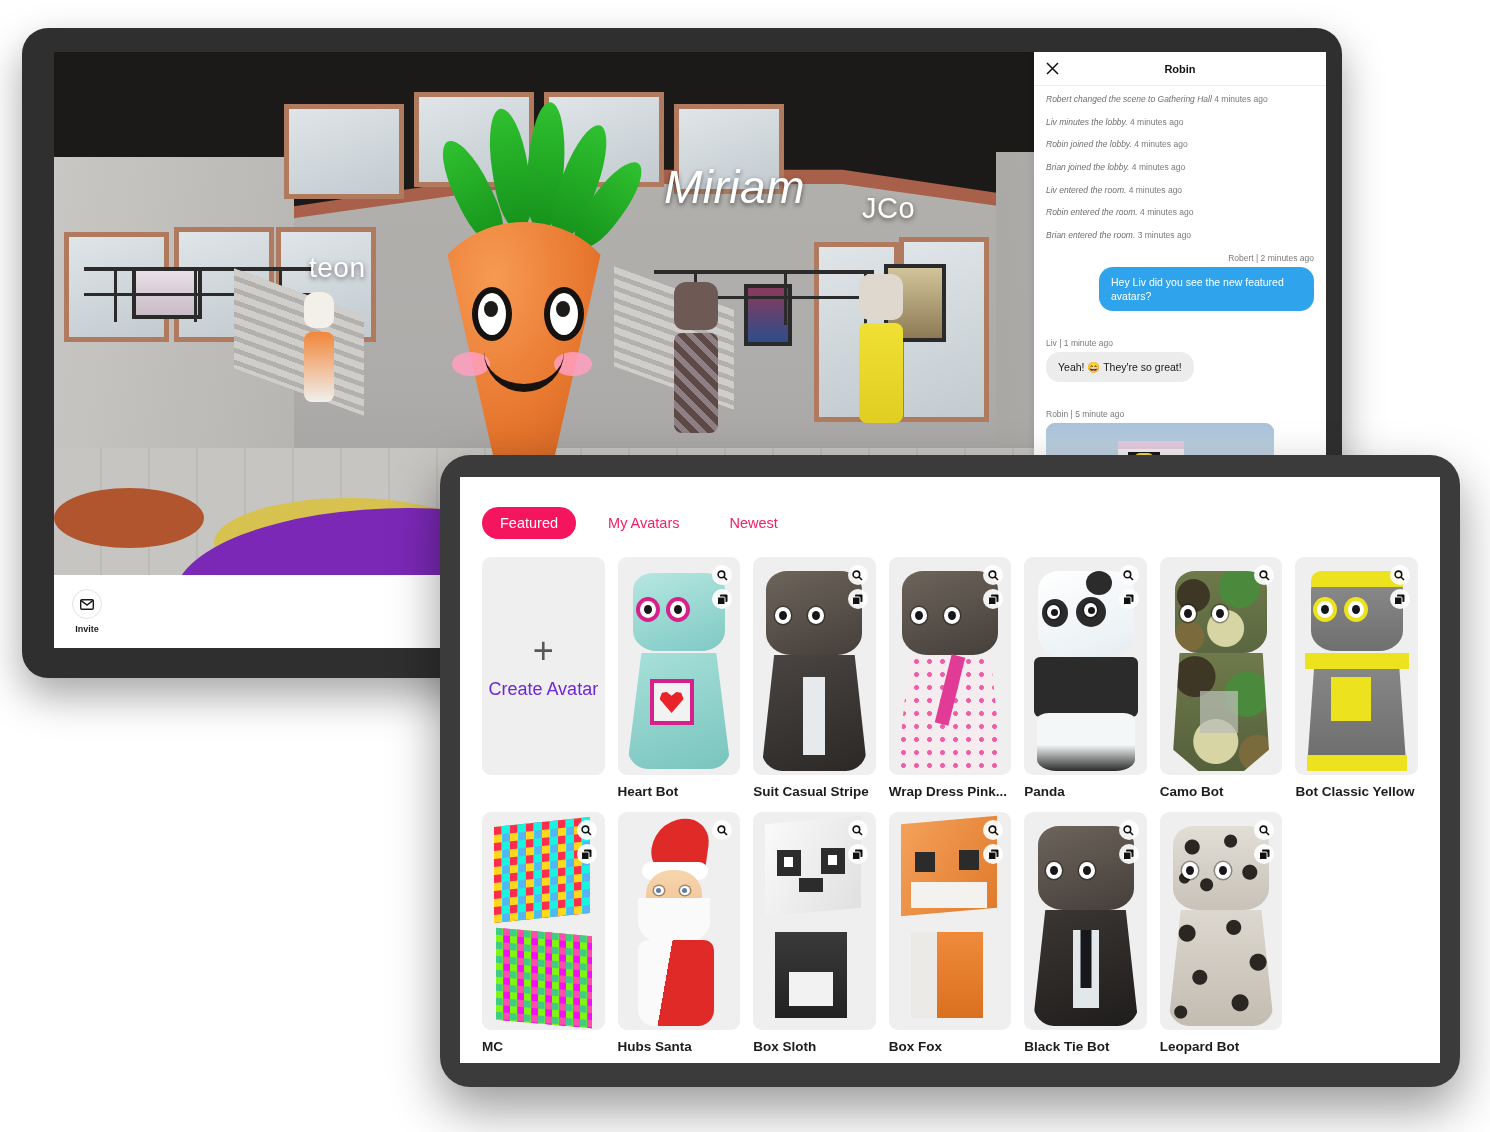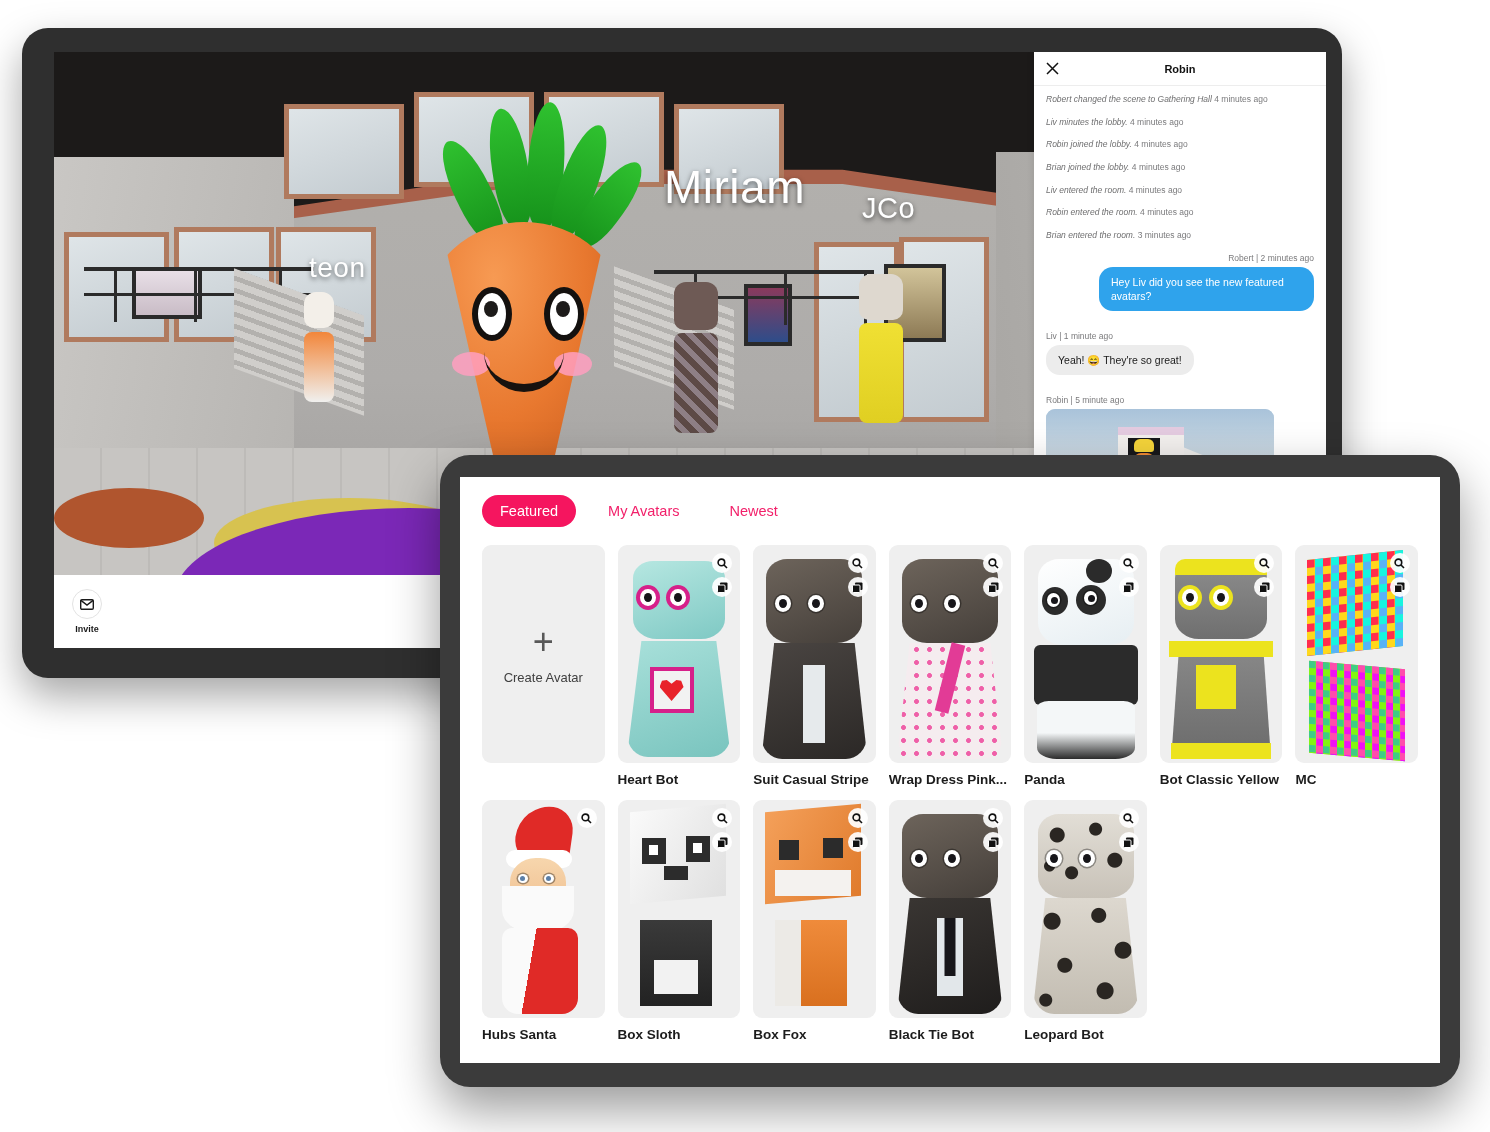--- a/index.html
+++ b/index.html
@@ -161,21 +161,21 @@
   }
   .sys-msg .ago { font-style: normal; color: #7a7a7c; }
   .msg-meta { font-size: 8.5px; color: #7a7a7c; margin-bottom: 4px; }
   .msg-meta.right { text-align: right; }
   .bubble {
     display: inline-block; max-width: 215px; padding: 8px 12px;
     border-radius: 14px; font-size: 10.5px; line-height: 1.35;
   }
   .bubble.out { background: #2fa3ec; color: #fff; float: right; }
   .bubble.in  { background: #ececec; color: #1a1a1a; }
-  .msg-row { overflow: hidden; margin-bottom: 20px; }
+  .msg-row { overflow: hidden; margin-bottom: 27px; }
   .photo-msg {
     width: 228px; height: 110px; border-radius: 9px; overflow: hidden;
     position: relative; background: linear-gradient(#bfd4e4 0 45%, #ddd8d2 45% 100%);
   }
   .photo-sky { position:absolute; left:0; top:0; width:100%; height:42%;
     background: linear-gradient(#a9c3da,#ccd9e2); }
   .photo-ground { position:absolute; left:0; top:42%; width:100%; height:58%;
     background: linear-gradient(#d8d2c9,#c9c3ba); }
   .photo-pad { position:absolute; left:4px; top:62%; width:110px; height:34%;
     background:#cdb7e0; border-radius: 40% 40% 0 0 / 60% 60% 0 0; }
@@ -197,41 +197,41 @@
   
   .device-front {
     position: absolute; left: 440px; top: 455px;
     width: 1020px; height: 632px;
     background: #3b3b3b; border-radius: 30px;
     padding: 22px 20px 24px 20px;
     box-shadow: 0 22px 50px rgba(0,0,0,.40);
   }
   .screen-front {
     width: 100%; height: 100%; background: #fff; overflow: hidden;
-    padding: 18px 22px 0 22px;
+    padding: 30px 22px 0 22px;
   }
   .tabs { display: flex; align-items: center; gap: 14px; margin-bottom: 18px; }
   .tab {
     font-size: 14.5px; color: #f2206a; padding: 8px 18px; border-radius: 18px;
     cursor: pointer; white-space: nowrap;
   }
   .tab.active { background: #f5155f; color: #fff; font-weight: 400; }
 
   .grid { display: grid; grid-template-columns: repeat(7, 1fr); gap: 13px 13px; }
   .cell { display: flex; flex-direction: column; }
   .thumb {
     position: relative; height: 218px; background: #efefef; border-radius: 9px;
     overflow: hidden; cursor: pointer;
   }
   .thumb.create {
     display: flex; flex-direction: column; align-items: center; justify-content: center;
     color: #6d6d6d;
   }
   .create-plus { font-size: 36px; font-weight: 300; line-height: 1; margin-bottom: 10px; color:#585858; }
-  .create-text { font-size: 13px; color: #404040; }
+  .create-text { font-size: 18px; color: #6d28d9; }
   .icon-btn {
     position: absolute; right: 8px; width: 20px; height: 20px; border-radius: 50%;
     background: rgba(255,255,255,.92); display: flex; align-items: center;
     justify-content: center; cursor: pointer;
   }
   .icon-btn.view { top: 8px; }
   .icon-btn.copy { top: 32px; }
   .cell-label {
     font-size: 13.5px; font-weight: 700; color: #1c1c1c; margin-top: 9px;
     white-space: nowrap; overflow: hidden; text-overflow: ellipsis;
@@ -304,21 +304,21 @@
           <div class="mini-head" style="height:48px;background:#6e5a55;"></div>
           <div class="mini-body" style="height:100px;margin-top:3px;background:repeating-linear-gradient(45deg,#5d4a46 0 6px,#8e7f85 6px 12px);"></div>
         </div>
 
         <div class="mini-av" style="left:805px;top:222px;width:44px;height:150px;">
           <div class="mini-head" style="height:46px;background:#ded8cf;"></div>
           <div class="mini-body" style="height:100px;margin-top:3px;background:linear-gradient(#f0e033,#e0cf22);"></div>
         </div>
 
         <div class="name-label" style="left:255px;top:200px;font-size:28px;">teon</div>
-        <div class="name-label" style="left:610px;top:108px;font-size:46px;">Miriam</div>
+        <div class="name-label" style="left:610px;top:108px;font-size:46px;font-style:italic;">Miriam</div>
         <div class="name-label" style="left:808px;top:140px;font-size:29px;">JCo</div>
 
         <div class="carrot">
           <div class="leaf" style="left:60px;top:34px;width:36px;height:110px;transform:rotate(-26deg);"></div>
           <div class="leaf" style="left:98px;top:6px;width:36px;height:120px;transform:rotate(-9deg);"></div>
           <div class="leaf" style="left:134px;top:0px;width:36px;height:126px;transform:rotate(4deg);"></div>
           <div class="leaf" style="left:168px;top:20px;width:36px;height:118px;transform:rotate(20deg);"></div>
           <div class="leaf" style="left:198px;top:52px;width:34px;height:100px;transform:rotate(36deg);"></div>
           <div class="carrot-body-round"></div>
           <div class="eye" style="left:78px;top:185px;"></div>
@@ -535,20 +535,50 @@
             <div class="icon-btn copy">
                 <svg width="11" height="11" viewBox="0 0 11 11" fill="#111">
                   <rect x="3" y="0.5" width="7.5" height="7.5" rx="1"></rect>
                   <rect x="0.5" y="3" width="7.5" height="7.5" rx="1" fill="#111" stroke="#fff" stroke-width="1"></rect>
                 </svg>
               </div>
           </div>
           <div class="cell-label">Panda</div>
         </div>
 
+        <div class="cell">
+          <div class="thumb">
+            <div class="av-head" style="top:14px;width:92px;height:82px;background:
+              radial-gradient(circle at 20% 30%, #3f3726 0 16px, transparent 17px),
+              radial-gradient(circle at 70% 20%, #4b8a3c 0 20px, transparent 21px),
+              radial-gradient(circle at 55% 70%, #d8d5a4 0 18px, transparent 19px),
+              radial-gradient(circle at 15% 80%, #7a6a3c 0 15px, transparent 16px),
+              linear-gradient(#6e7a4a,#5a6640);"></div>
+            <div class="av-body" style="top:96px;width:104px;height:118px;background:
+              radial-gradient(circle at 25% 20%, #3f3726 0 20px, transparent 21px),
+              radial-gradient(circle at 75% 35%, #4b8a3c 0 22px, transparent 23px),
+              radial-gradient(circle at 45% 75%, #d8d5a4 0 22px, transparent 23px),
+              radial-gradient(circle at 85% 85%, #7a6a3c 0 18px, transparent 19px),
+              linear-gradient(#6e7a4a,#55603c);clip-path:polygon(10% 0,90% 0,96% 82%,72% 100%,28% 100%,4% 82%);"></div>
+            <div style="position:absolute;left:40px;top:134px;width:38px;height:42px;background:#b9bdb4;opacity:.75;"></div>
+            <div class="av-eye" style="left:20px;top:48px;">
+                <i></i>
+              </div>
+            <div class="av-eye" style="left:52px;top:48px;">
+                <i></i>
+              </div>
+            <div class="icon-btn view">
+                <svg width="11" height="11" viewBox="0 0 11 11" stroke="#111" stroke-width="1.6" fill="none">
+                  <circle cx="4.4" cy="4.4" r="3.3"></circle>
+                  <path d="M7 7 L10 10"></path>
+                </svg>
+              </div>
+          </div>
+          <div class="cell-label">Camo Bot</div>
+        </div>
 
         <div class="cell">
           <div class="thumb">
             <div class="av-head" style="top:16px;width:92px;height:78px;background:linear-gradient(#8d8d8d,#6f6f6f);"></div>
             <div style="position:absolute;left:50%;transform:translateX(-50%);top:14px;width:92px;height:16px;background:#ece31e;border-radius:10px 10px 0 0;"></div>
             <div class="av-body" style="top:96px;width:104px;height:118px;background:linear-gradient(#8a8a8a,#6b6b6b);clip-path:polygon(10% 0,90% 0,98% 100%,2% 100%);"></div>
             <div style="position:absolute;left:50%;transform:translateX(-50%);top:96px;width:104px;height:16px;background:#ece31e;"></div>
             <div style="position:absolute;left:36px;top:120px;width:40px;height:44px;background:#ece31e;"></div>
             <div style="position:absolute;left:50%;transform:translateX(-50%);top:198px;width:100px;height:16px;background:#ece31e;"></div>
             <div class="av-eye" style="left:22px;top:44px;box-shadow:0 0 0 4px #ece31e;">

